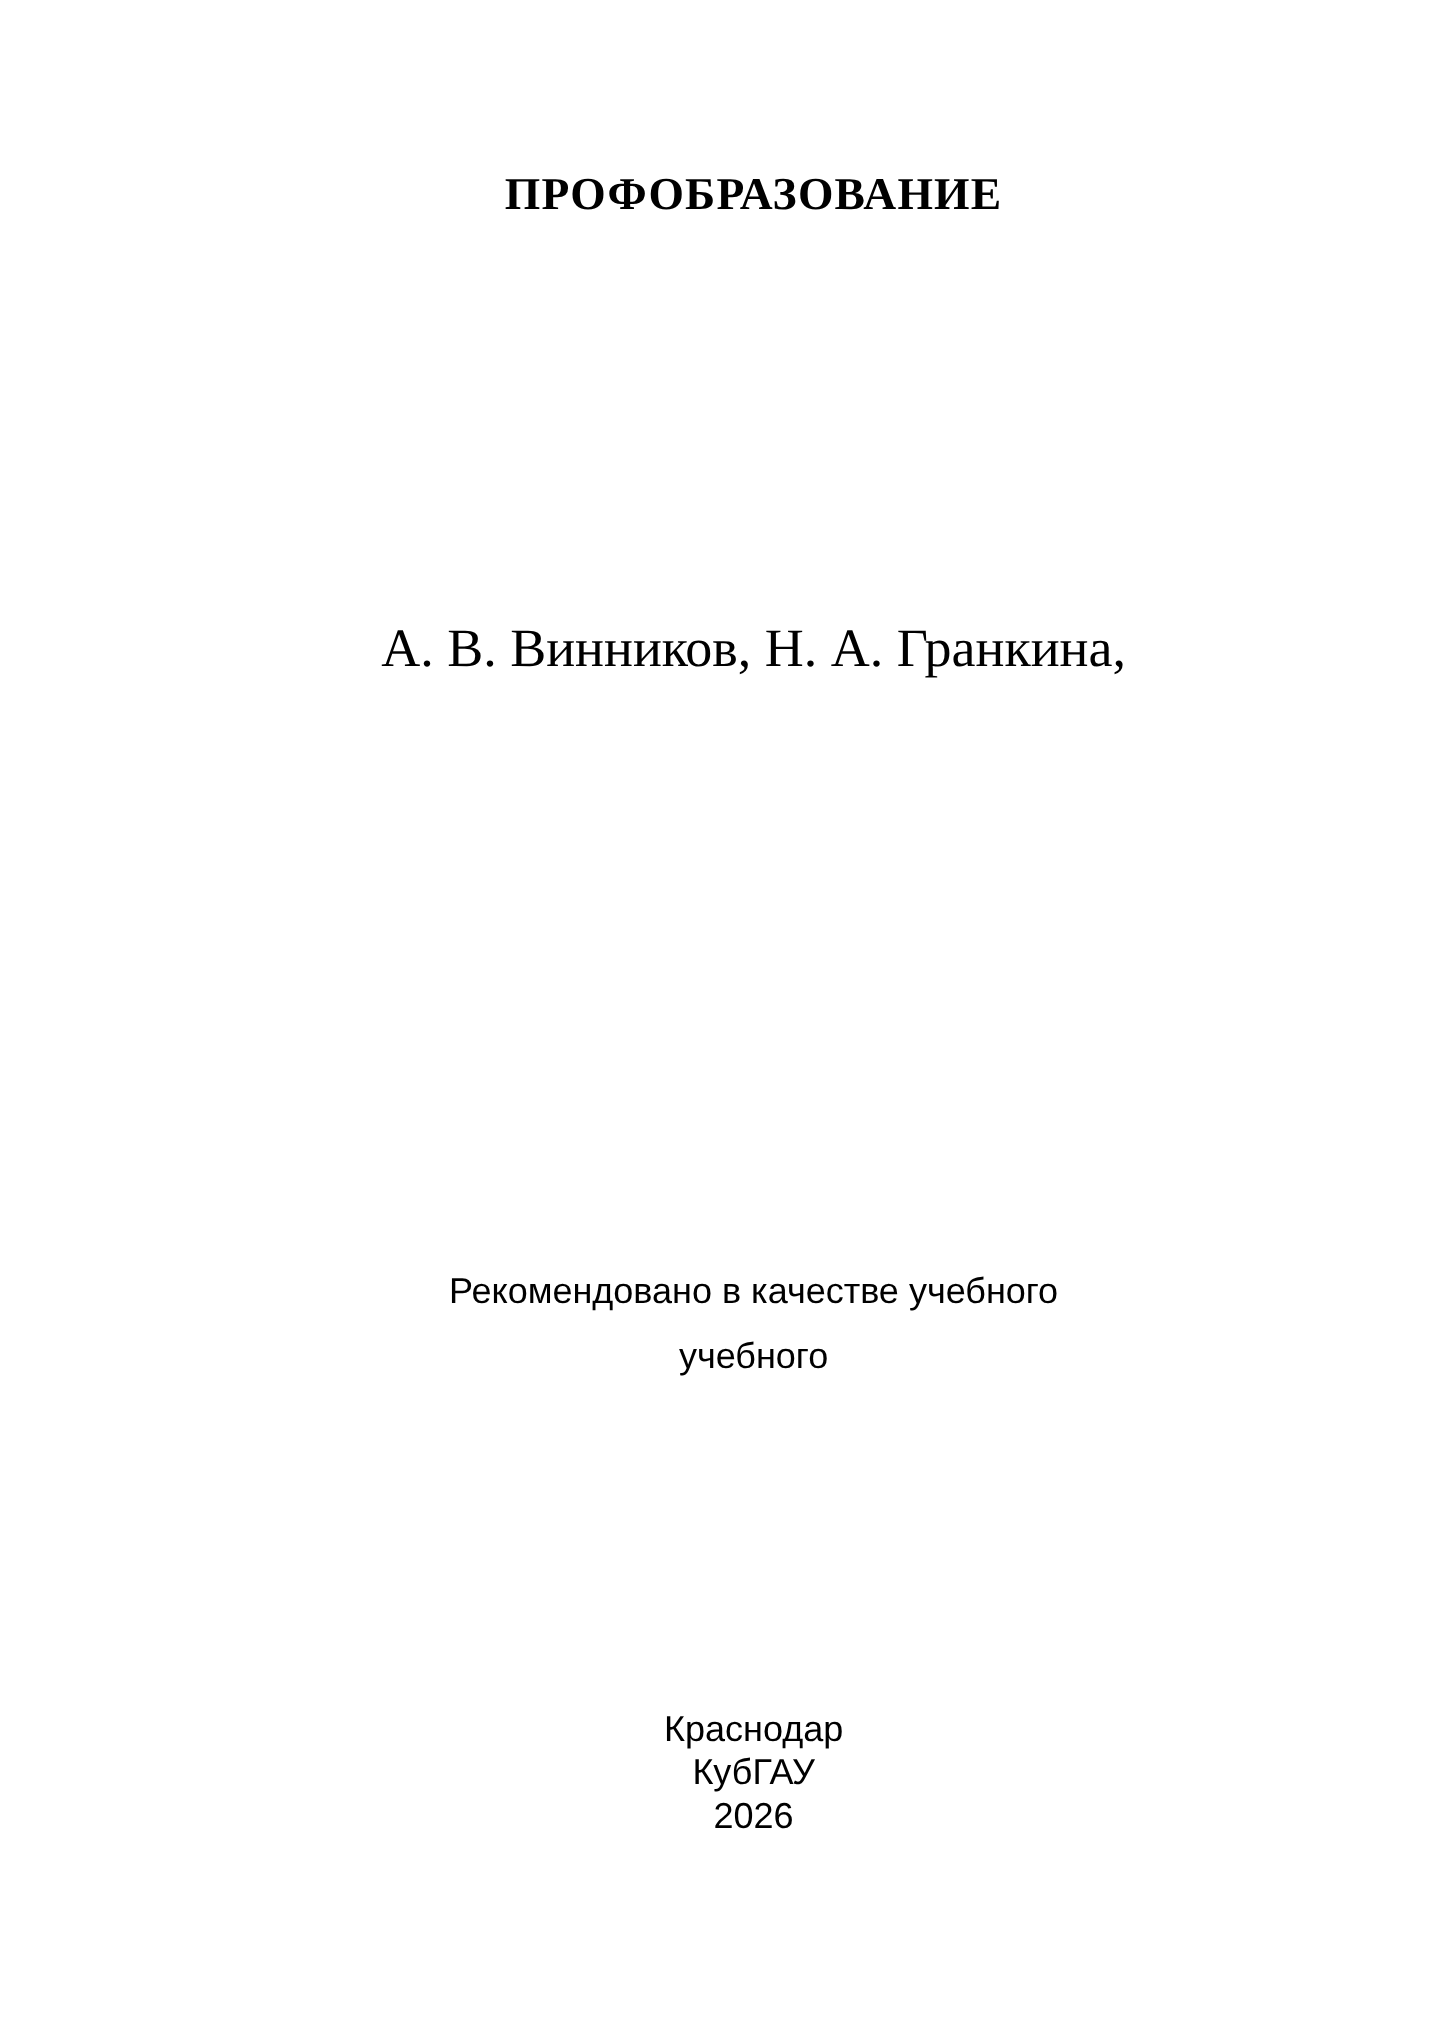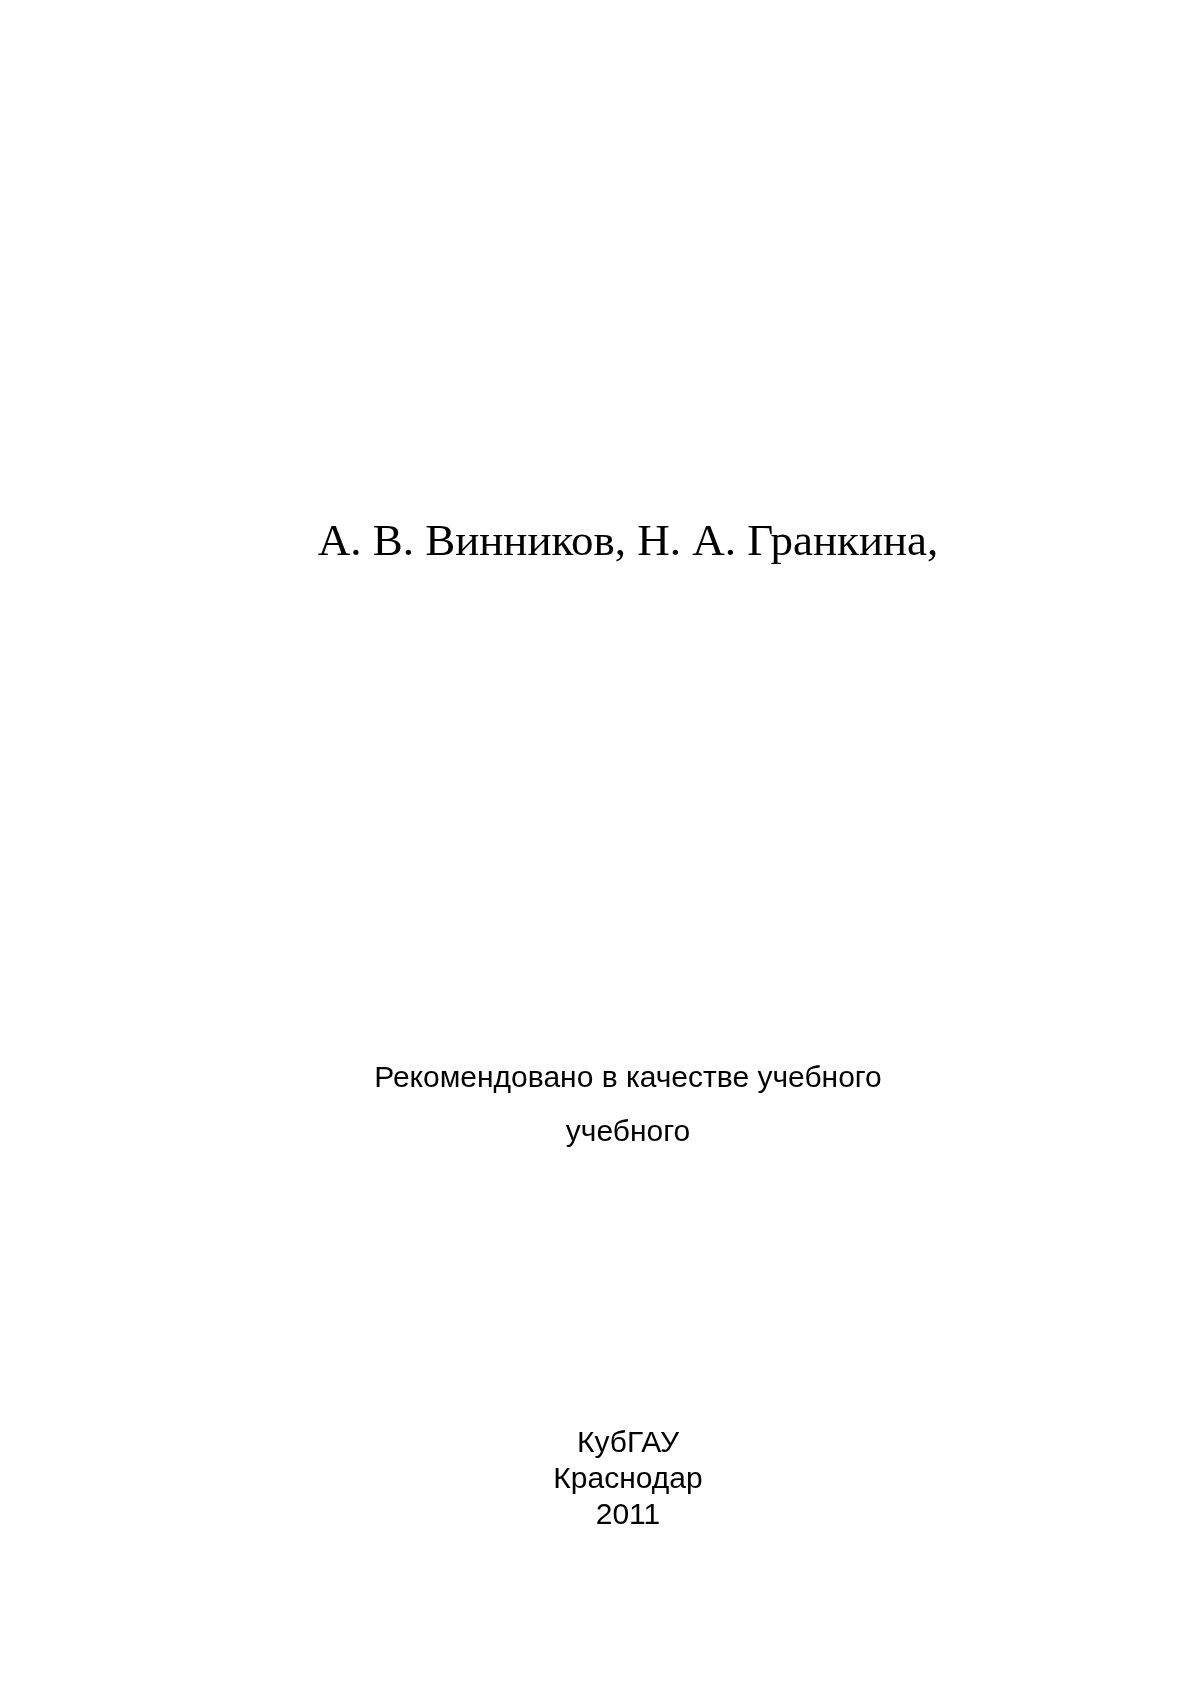--- a/index.html
+++ b/index.html
@@ -58,32 +58,33 @@
     font-weight: normal;
     font-size: 30px;
     line-height: 36px;
   }
 </style>
 </head>
 <body>
 
 <div class="page">
 
+  <div class="col series-header">ПРОФОБРАЗОВАНИЕ</div>
 
   <div class="col authors">
     <div>А. В. Винников, Н. А. Гранкина,</div>
   </div>
 
   <div class="col book-title">
   </div>
 
   <div class="col subtitle">
     <div>Рекомендовано в качестве учебного</div>
     <div>учебного</div>
   </div>
 
   <div class="col imprint">
+    <div>Краснодар</div>
     <div>КубГАУ</div>
-    <div>Краснодар</div>
-    <div>2011</div>
+    <div>2026</div>
   </div>
 
 </div>
 
 </body></html>

